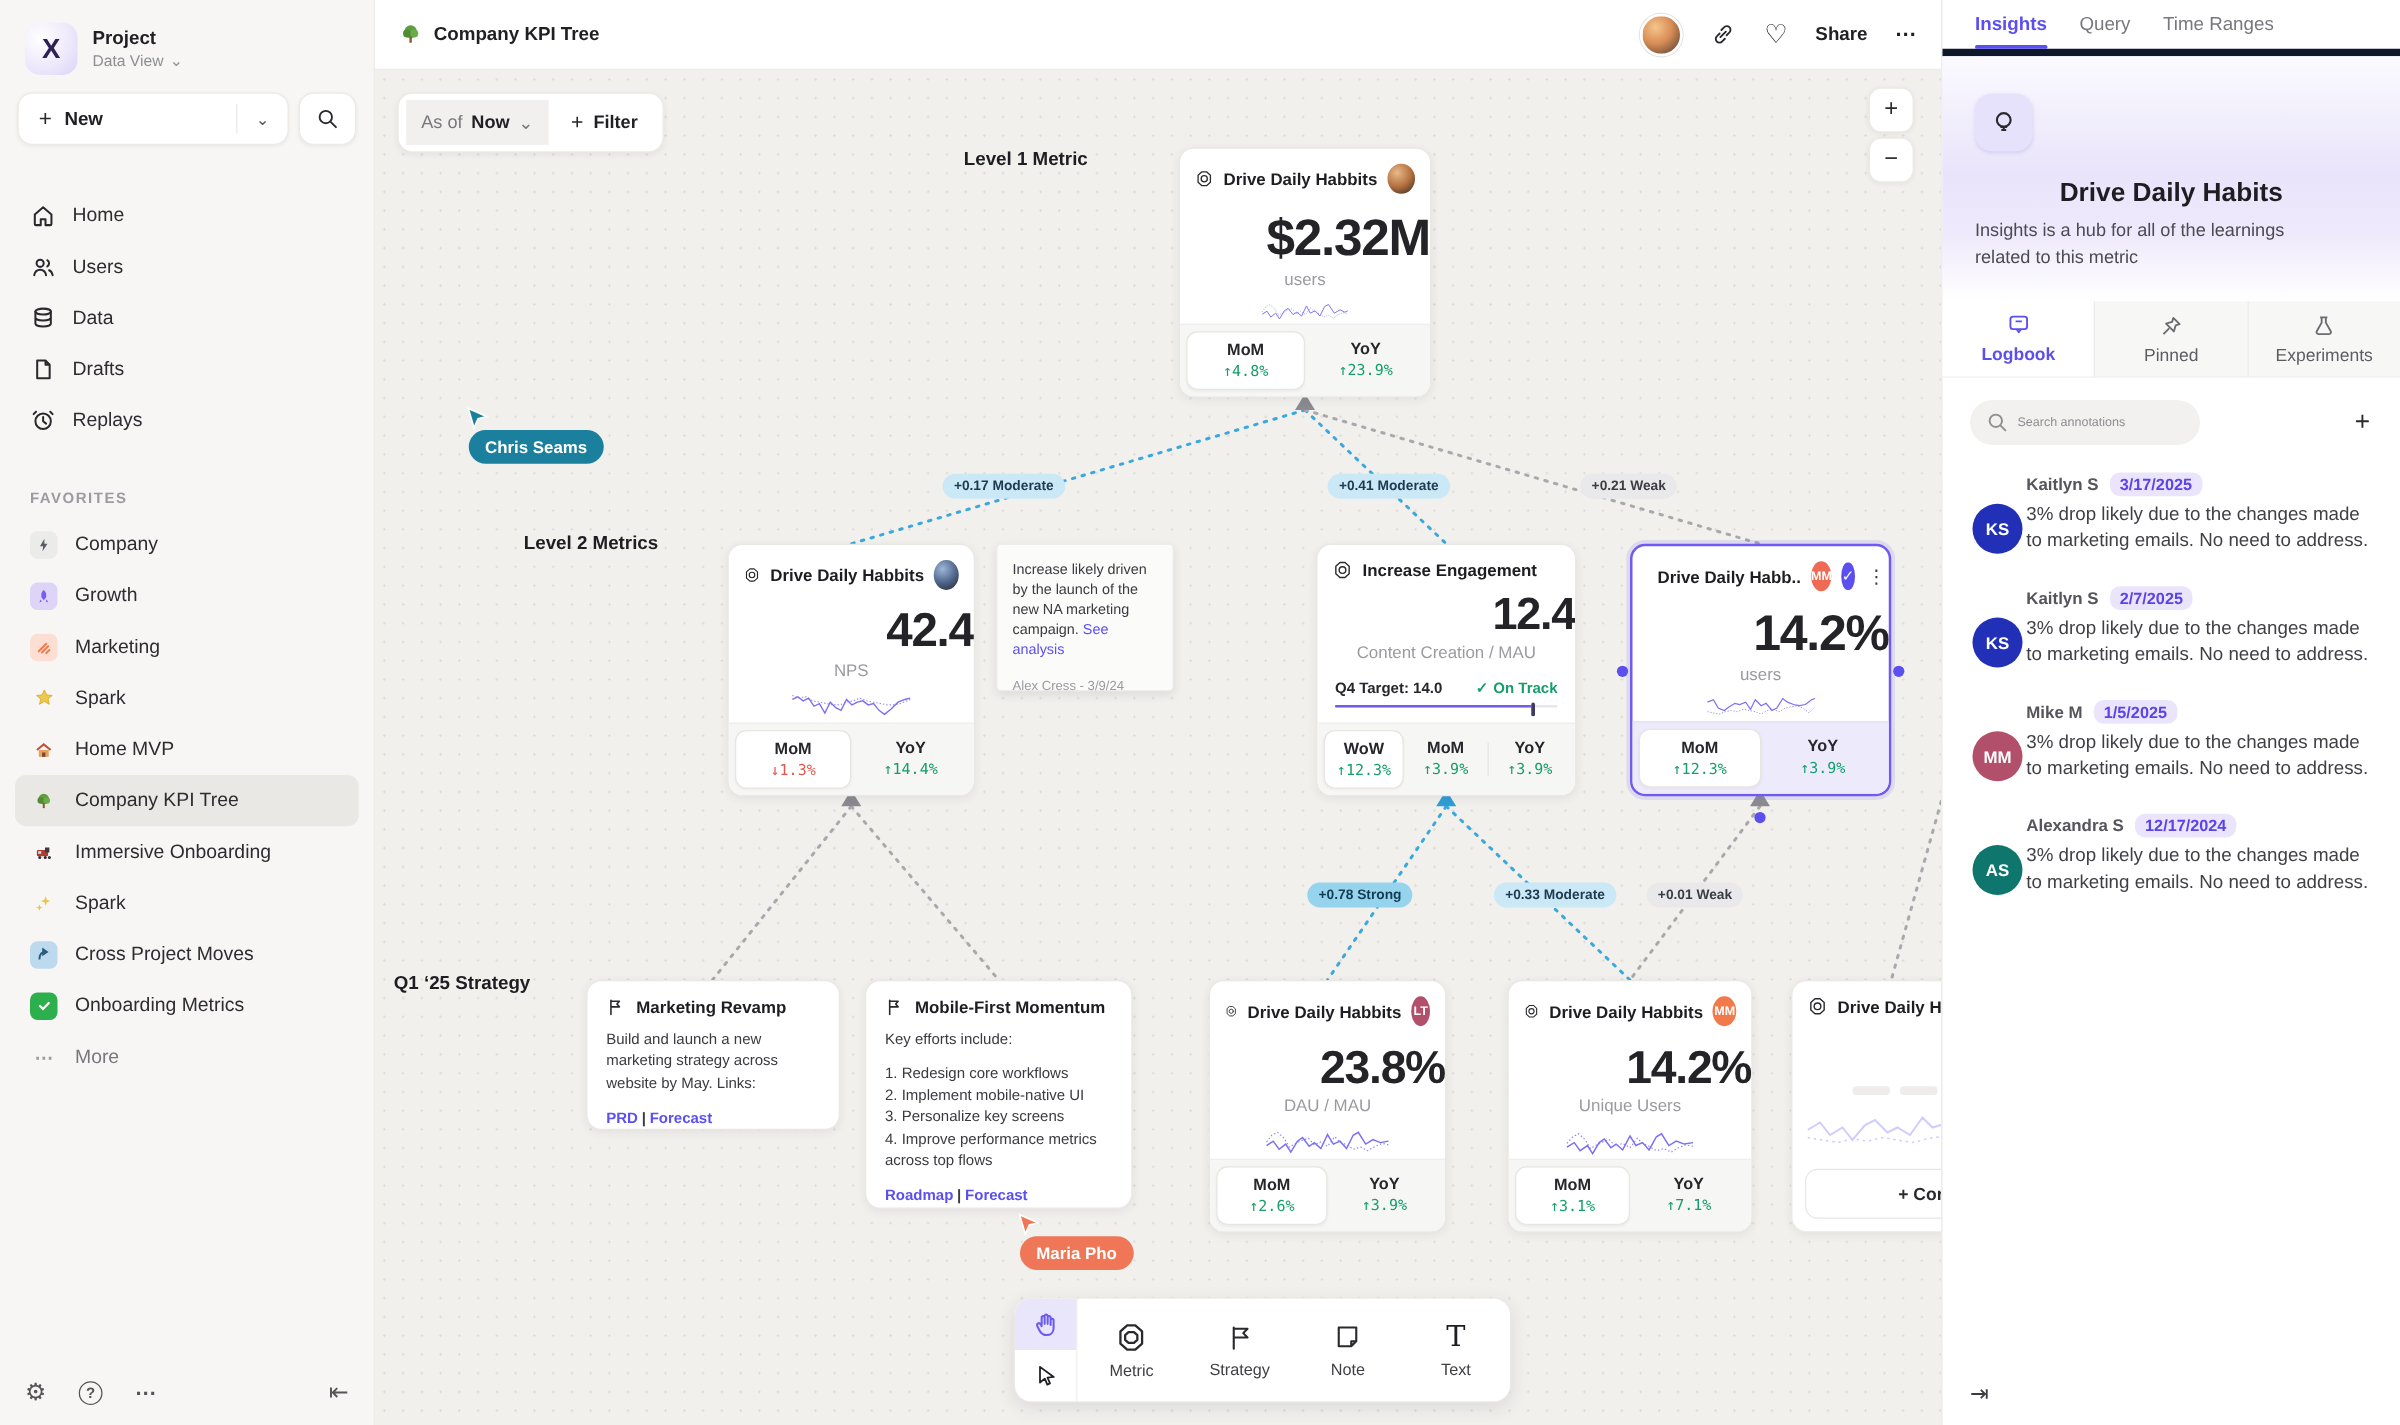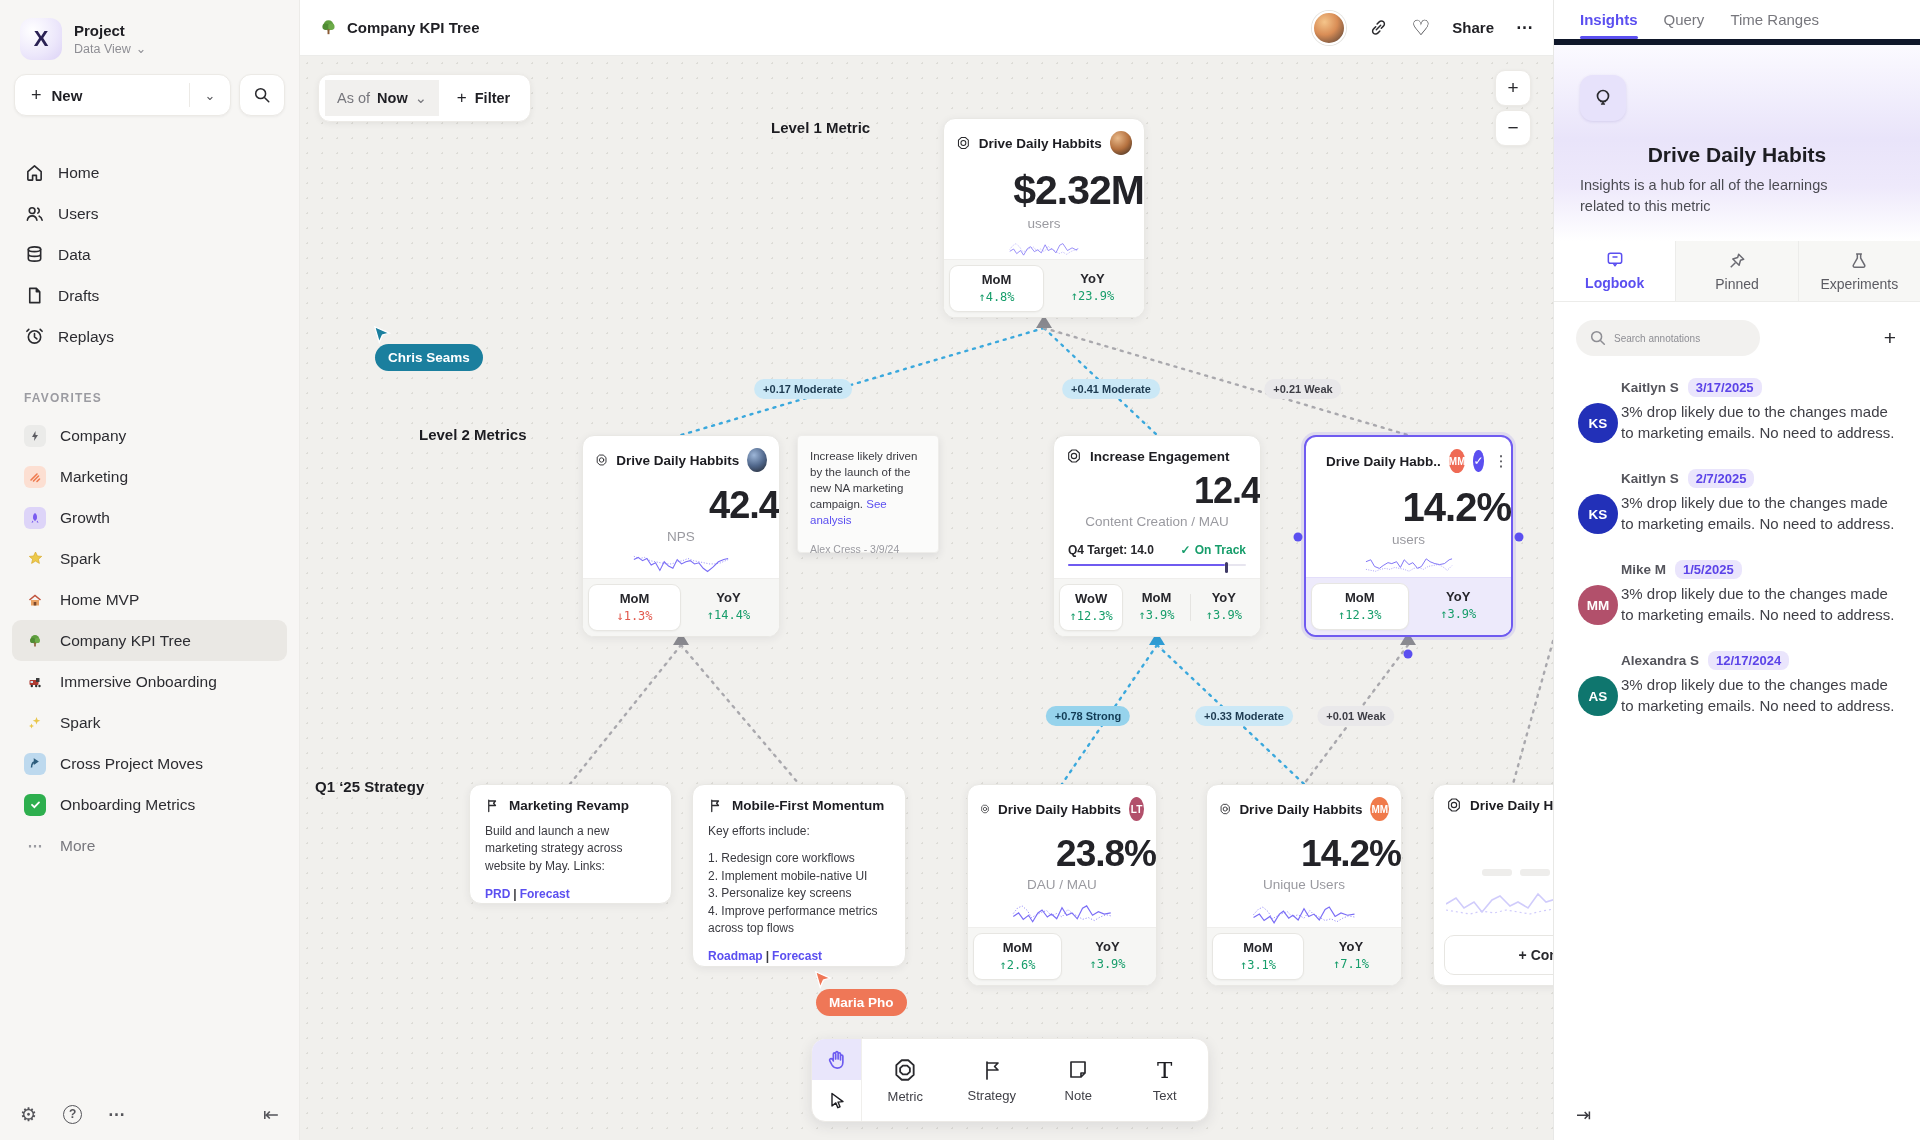--- a/index.html
+++ b/index.html
@@ -235,35 +235,35 @@
     <div class="sb-nav" style="padding-top:0;">
       <div class="sb-item">
         <span class="fav-tile" style="background:#ebebe9;">
             <svg width="12" height="12" viewBox="0 0 12 12">
               <path d="M6.5 1L3 7h2.5L5 11l4-6H6.5z" fill="#5c5c62"></path>
             </svg>
           </span>
         <span>Company</span>
       </div>
       <div class="sb-item">
-        <span class="fav-tile" style="background:#fcdfd2;">
-            <svg width="12" height="12" viewBox="0 0 12 12">
-              <path d="M2 9l6-6M4.5 10l5-5M8 10.5l2.5-2.5" stroke="#ee7a4e" stroke-width="1.6" stroke-linecap="round"></path>
-            </svg>
-          </span>
-        <span>Marketing</span>
-      </div>
-      <div class="sb-item">
         <span class="fav-tile" style="background:#ddd4f8;">
             <svg width="12" height="12" viewBox="0 0 12 12">
               <path d="M6 1c1.8 1.2 2.4 3.6 1.8 6L6 9.2 4.2 7C3.6 4.6 4.2 2.2 6 1z" fill="#7a5cf0"></path>
               <path d="M3.5 8.5L2.5 11l2-1M8.5 8.5L9.5 11l-2-1" fill="#7a5cf0"></path>
             </svg>
           </span>
         <span>Growth</span>
+      </div>
+      <div class="sb-item">
+        <span class="fav-tile" style="background:#fcdfd2;">
+            <svg width="12" height="12" viewBox="0 0 12 12">
+              <path d="M2 9l6-6M4.5 10l5-5M8 10.5l2.5-2.5" stroke="#ee7a4e" stroke-width="1.6" stroke-linecap="round"></path>
+            </svg>
+          </span>
+        <span>Marketing</span>
       </div>
       <div class="sb-item">
         <span class="fav-tile">
             <svg width="15" height="15" viewBox="0 0 15 15">
               <path d="M7.5 1l1.9 4 4.3.4-3.3 2.8 1 4.2-3.9-2.3-3.9 2.3 1-4.2L1.3 5.4l4.3-.4z" fill="#ecc94b" stroke="#d9a928" stroke-width=".7"></path>
             </svg>
           </span>
         <span>Spark</span>
       </div>
       <div class="sb-item">

